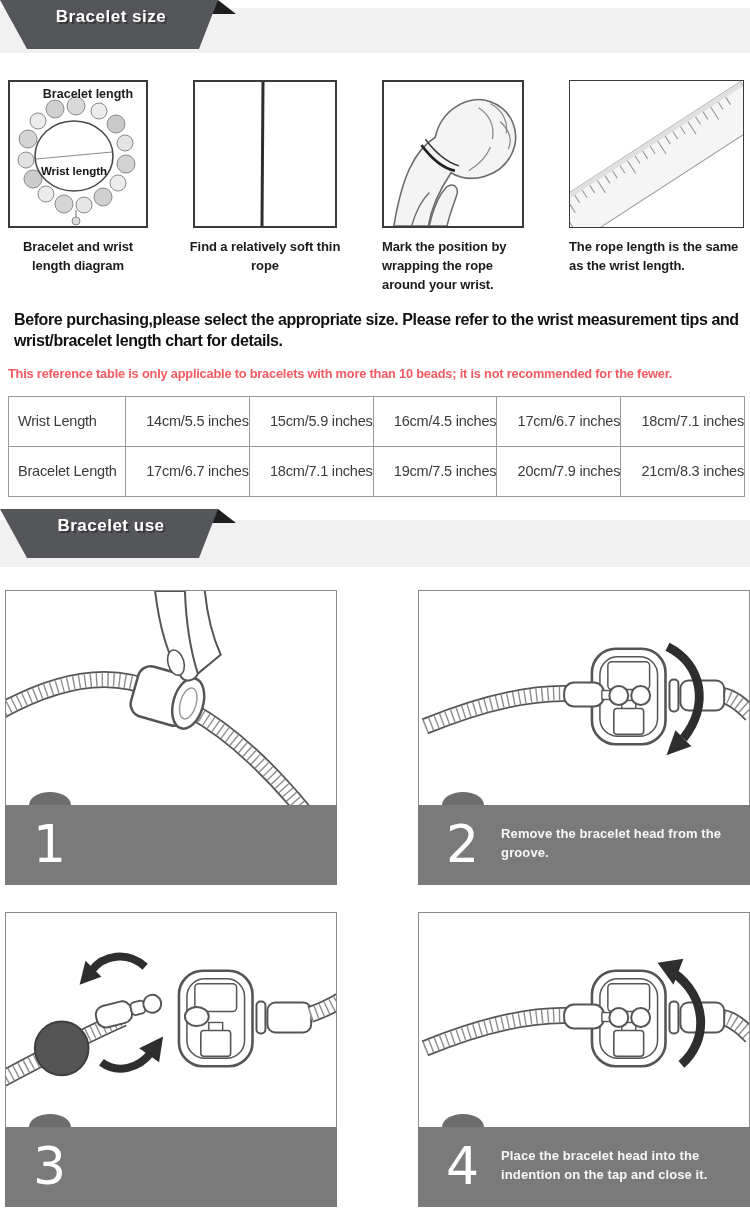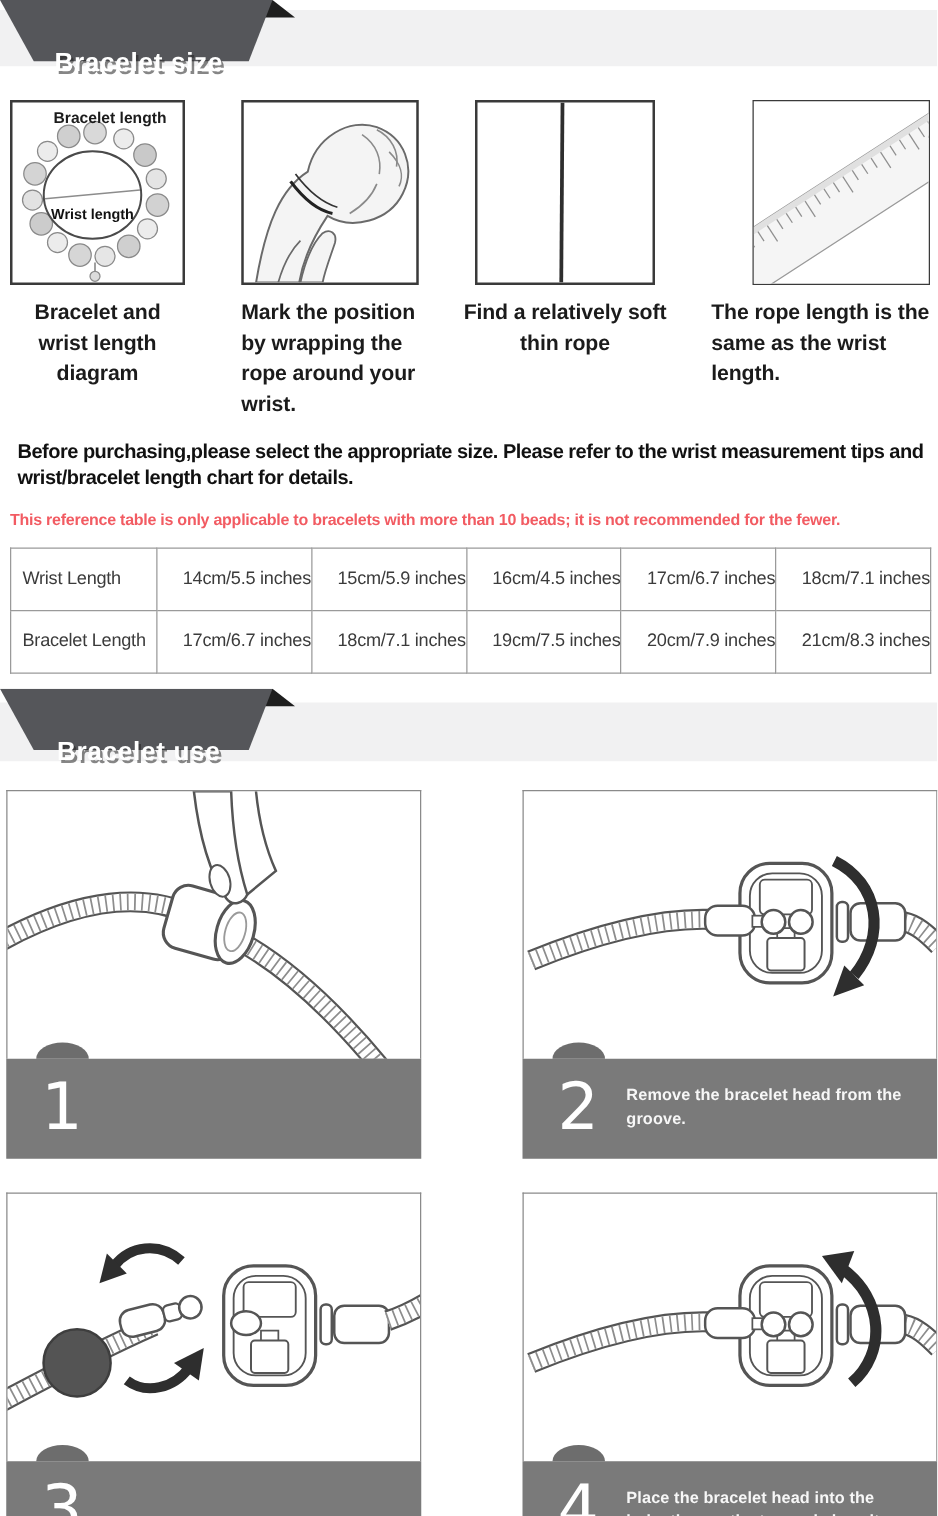--- a/index.html
+++ b/index.html
@@ -7,32 +7,32 @@
   body { width:750px; font-family:"Liberation Sans", sans-serif; }
   .page { position:relative; width:750px; height:1213px; overflow:hidden; background:#fff; }
 
   
   .banner { position:relative; height:55px; }
   .banner.second { height:62px; margin-top:12px; }
   .banner-strip { position:absolute; left:0; right:0; top:8px; height:45px; background:#f1f1f2; }
   .banner.second .banner-strip { top:11px; height:47px; }
   .ribbon-wrap { position:absolute; left:0; top:0; width:240px; height:52px; }
   .ribbon-label { position:absolute; left:16px; top:7px; width:190px; text-align:center;
-    font-size:21px; font-weight:bold; color:#ffffff; letter-spacing:0.5px;
-    text-shadow:2px 2px 0 rgba(35,35,35,0.55);margin-top:32px; }
+    font-size:17px; font-weight:bold; color:#ffffff; letter-spacing:0.5px;
+    text-shadow:2px 2px 0 rgba(35,35,35,0.55); }
 
   
   .measure-row { display:flex; justify-content:space-between; padding:0 6px 0 8px; margin-top:25px; }
   .measure-col { display:flex; flex-direction:column; }
-  .m1 { width:140px; } .m2 { width:144px; } .m3 { width:142px; } .m4 { width:175px;align-items:flex-end; }
+  .m1 { width:140px; } .m2 { width:144px; } .m3 { width:142px; } .m4 { width:175px; }
   .measure-box { height:148px; background:#fff; border:2px solid #3a3a3a; position:relative; overflow:hidden; }
   .m4 .measure-box { border-width:1.5px; }
   .measure-box svg { display:block; width:100%; height:100%; }
   .rope-line { position:absolute; top:0; bottom:0; left:47%; width:3px; background:#2e2e2e; transform:rotate(0.4deg); }
-  .measure-caption { margin-top:10px; font-size:17px; font-weight:bold; color:#1b1b1b; line-height:1.45; letter-spacing:-0.1px; }
+  .measure-caption { margin-top:10px; font-size:13px; font-weight:bold; color:#1b1b1b; line-height:1.45; letter-spacing:-0.1px; }
   .m1 .measure-caption, .m2 .measure-caption { text-align:center; }
   .m2 .measure-caption { width:180px; margin-left:-18px; }
 
   
   .intro { margin:14px 0 0 14px; max-width:732px; font-size:16px; font-weight:bold;
     color:#111; line-height:1.32; letter-spacing:-0.4px; }
   .note { margin:15px 0 0 8px; font-size:12.8px; font-weight:bold; color:#f25b62;
     letter-spacing:-0.2px; white-space:nowrap; }
 
   
@@ -104,47 +104,47 @@
 
           <ellipse cx="64" cy="74" rx="39" ry="35" fill="#ffffff" stroke="#4a4a4a" stroke-width="1.6"></ellipse>
           <line x1="26" y1="77" x2="102" y2="70" stroke="#8c8c8c" stroke-width="1.2"></line>
           <text x="78" y="16" text-anchor="middle" font-size="12.5" font-weight="bold" fill="#1c1c1c">Bracelet length</text>
           <text x="64" y="93" text-anchor="middle" font-size="11.5" font-weight="bold" fill="#111">Wrist length</text>
         </svg>
       </div>
       <figcaption class="measure-caption">Bracelet and wrist length diagram</figcaption>
     </figure>
 
+    <figure class="measure-col m2">
+      <div class="measure-box">
+        <div class="rope-line"></div>
+      </div>
+      <figcaption class="measure-caption">Find a relatively soft thin rope</figcaption>
+    </figure>
+
     <figure class="measure-col m3">
       <div class="measure-box">
         <svg viewBox="0 0 140 146">
 
           <path d="M 10 146 C 18 98 30 70 52 56 C 58 28 86 12 108 20 C 130 28 140 52 129 74
                    C 118 96 88 104 68 92 C 56 110 48 128 45 146 Z" fill="#f4f4f4" stroke="#6a6a6a" stroke-width="1.6"></path>
 
           <path d="M 108 22 C 120 28 126 40 124 52" fill="none" stroke="#8a8a8a" stroke-width="1.3"></path>
           <path d="M 96 26 C 108 34 112 46 110 58" fill="none" stroke="#8a8a8a" stroke-width="1.3"></path>
           <path d="M 118 40 C 128 50 130 60 126 68" fill="none" stroke="#8a8a8a" stroke-width="1.3"></path>
           <path d="M 86 90 C 96 84 104 76 108 66" fill="none" stroke="#8a8a8a" stroke-width="1.3"></path>
 
           <path d="M 38 64 C 50 80 62 88 72 90" fill="none" stroke="#222" stroke-width="2.6"></path>
           <path d="M 42 58 C 54 74 66 82 76 85" fill="none" stroke="#333" stroke-width="1.4"></path>
 
           <path d="M 46 146 C 50 128 56 114 64 106 C 70 102 76 106 74 114 C 70 126 66 136 64 146 Z" fill="#f4f4f4" stroke="#6a6a6a" stroke-width="1.5"></path>
           <path d="M 28 146 C 32 132 38 120 46 112" fill="none" stroke="#6a6a6a" stroke-width="1.4"></path>
         </svg>
       </div>
       <figcaption class="measure-caption">Mark the position by wrapping the rope around your wrist.</figcaption>
-    </figure>
-
-    <figure class="measure-col m2">
-      <div class="measure-box">
-        <div class="rope-line"></div>
-      </div>
-      <figcaption class="measure-caption">Find a relatively soft thin rope</figcaption>
     </figure>
 
     <figure class="measure-col m4">
       <div class="measure-box">
         <svg viewBox="0 0 140 146">
           <line x1="0" y1="118" x2="140" y2="28" stroke="#4a4a4a" stroke-width="1.8"></line>
           <g transform="rotate(-33 70 73)">
             <rect x="-40" y="58" width="220" height="46" fill="#f5f5f5" stroke="#9a9a9a" stroke-width="1"></rect>
             <rect x="-40" y="58" width="220" height="5" fill="#e0e0e0"></rect>
             <g stroke="#8f8f8f" stroke-width="1">

